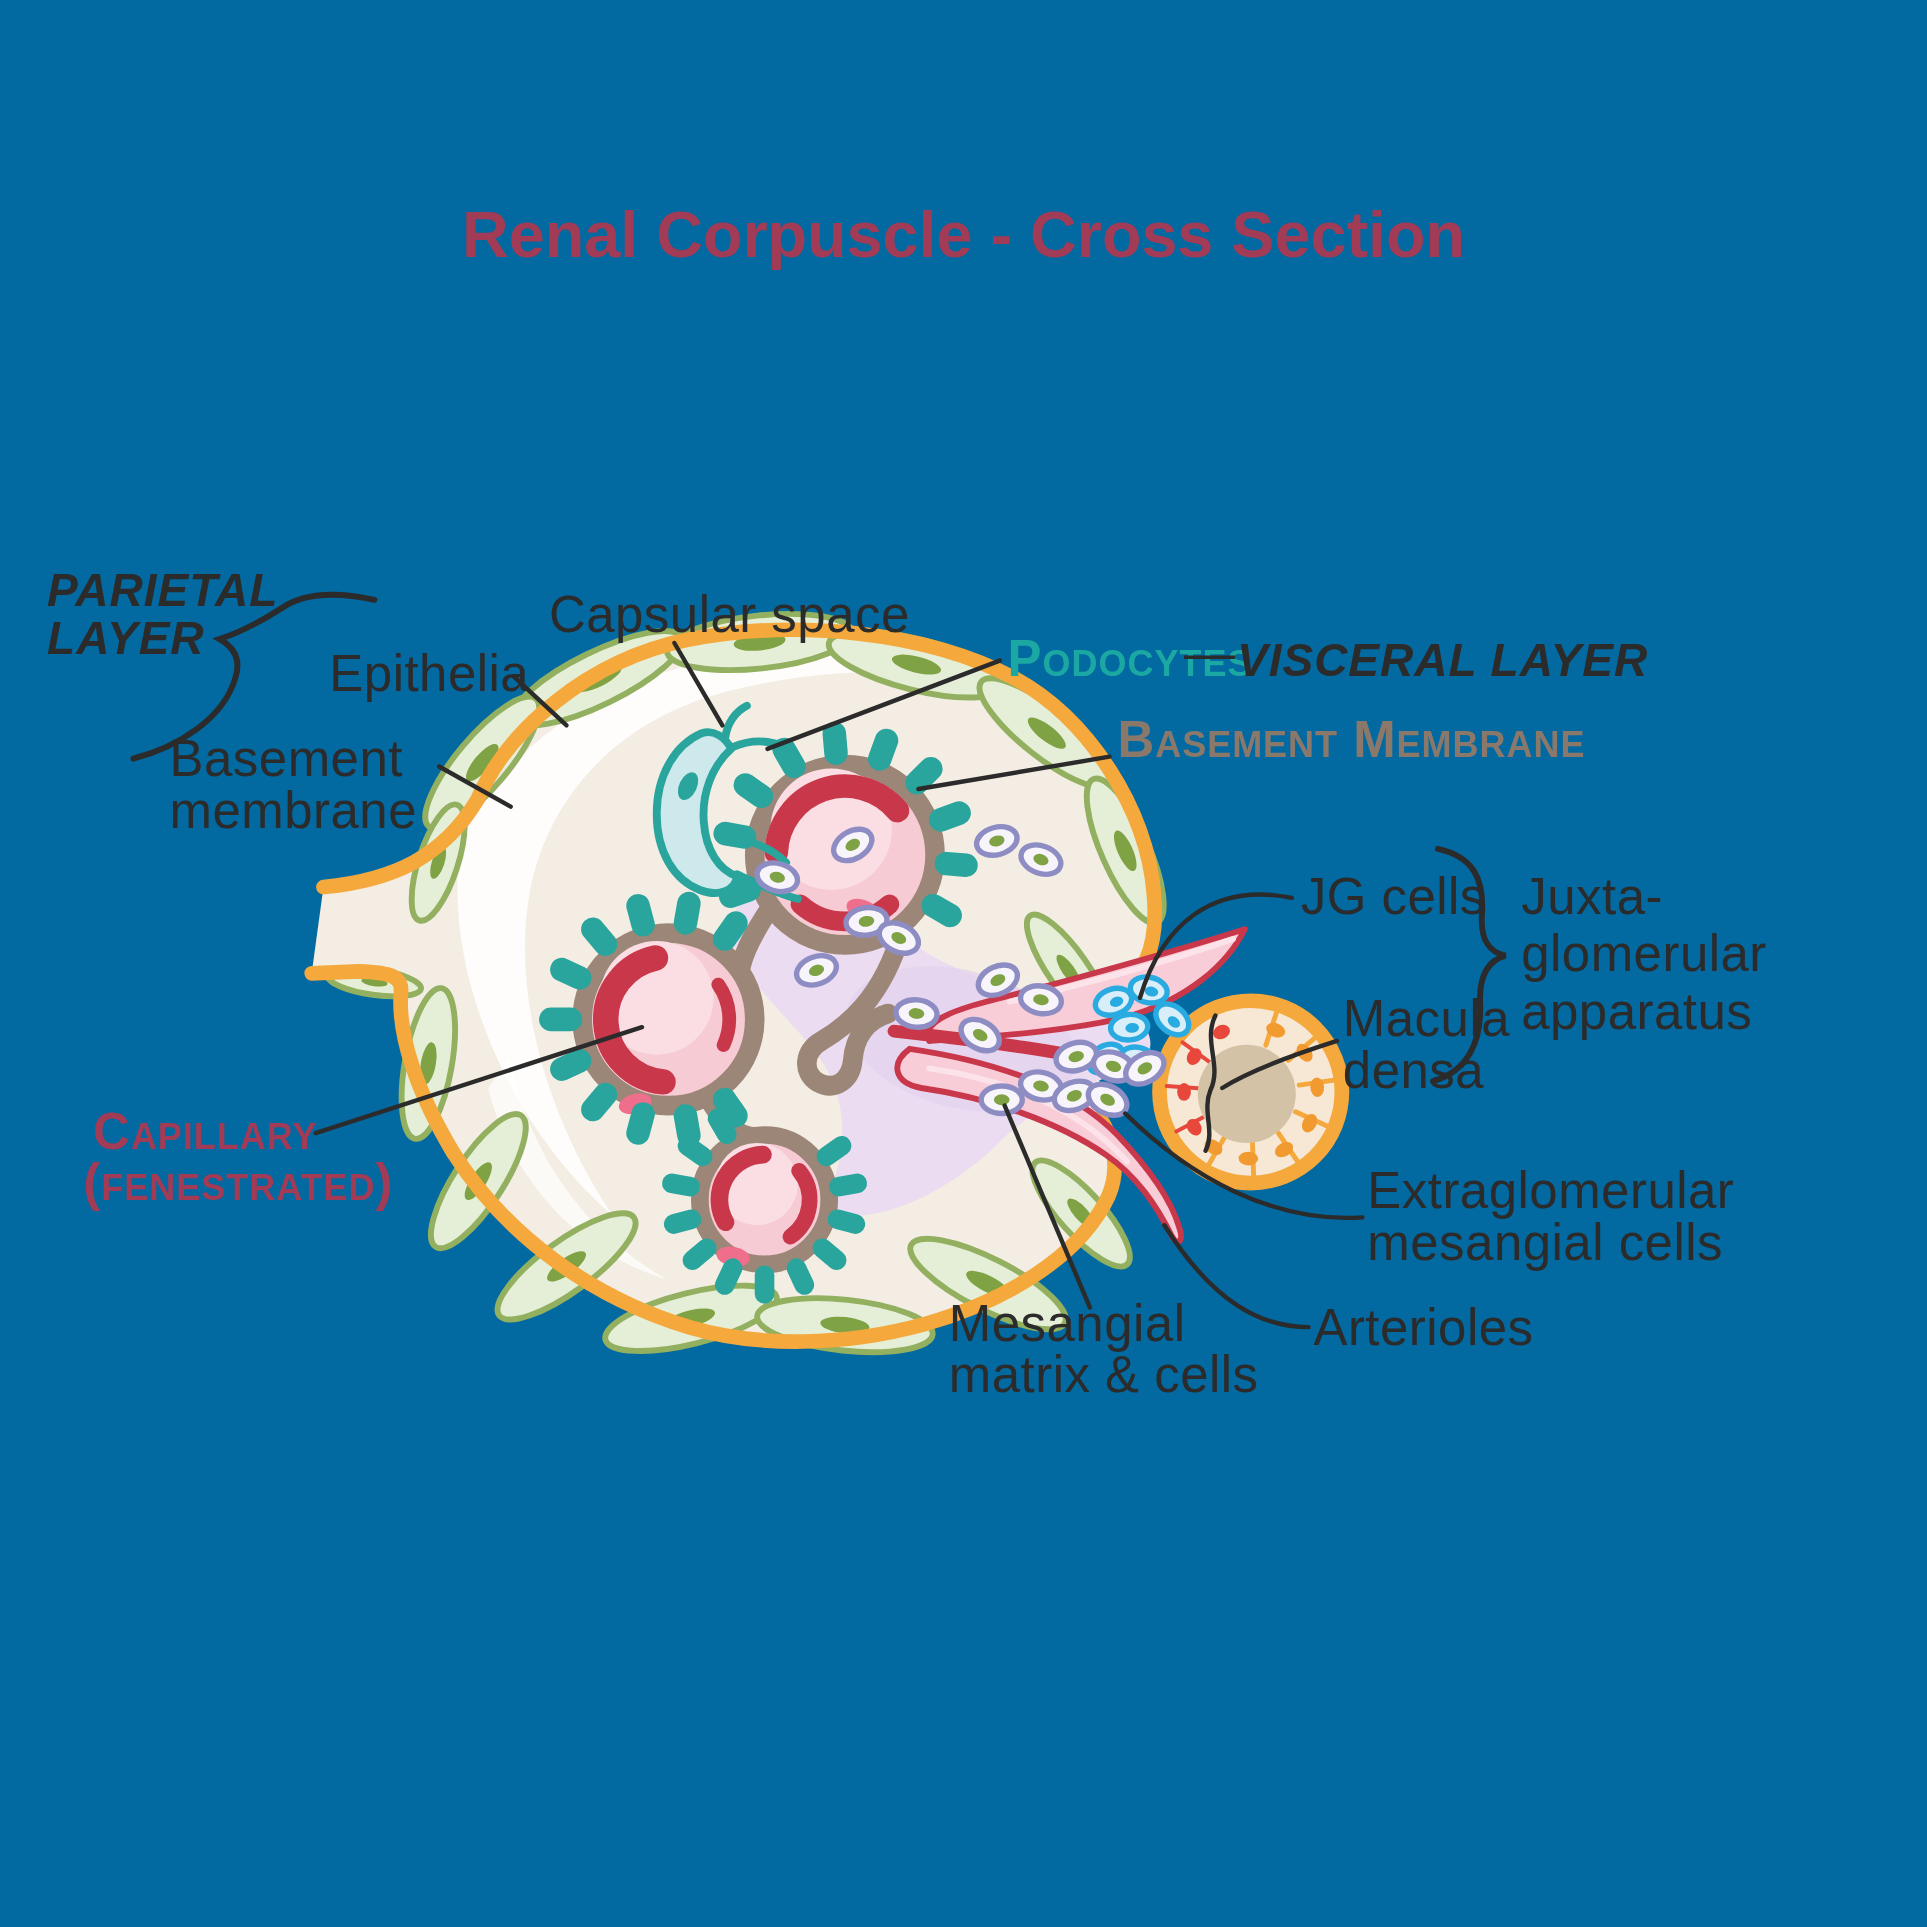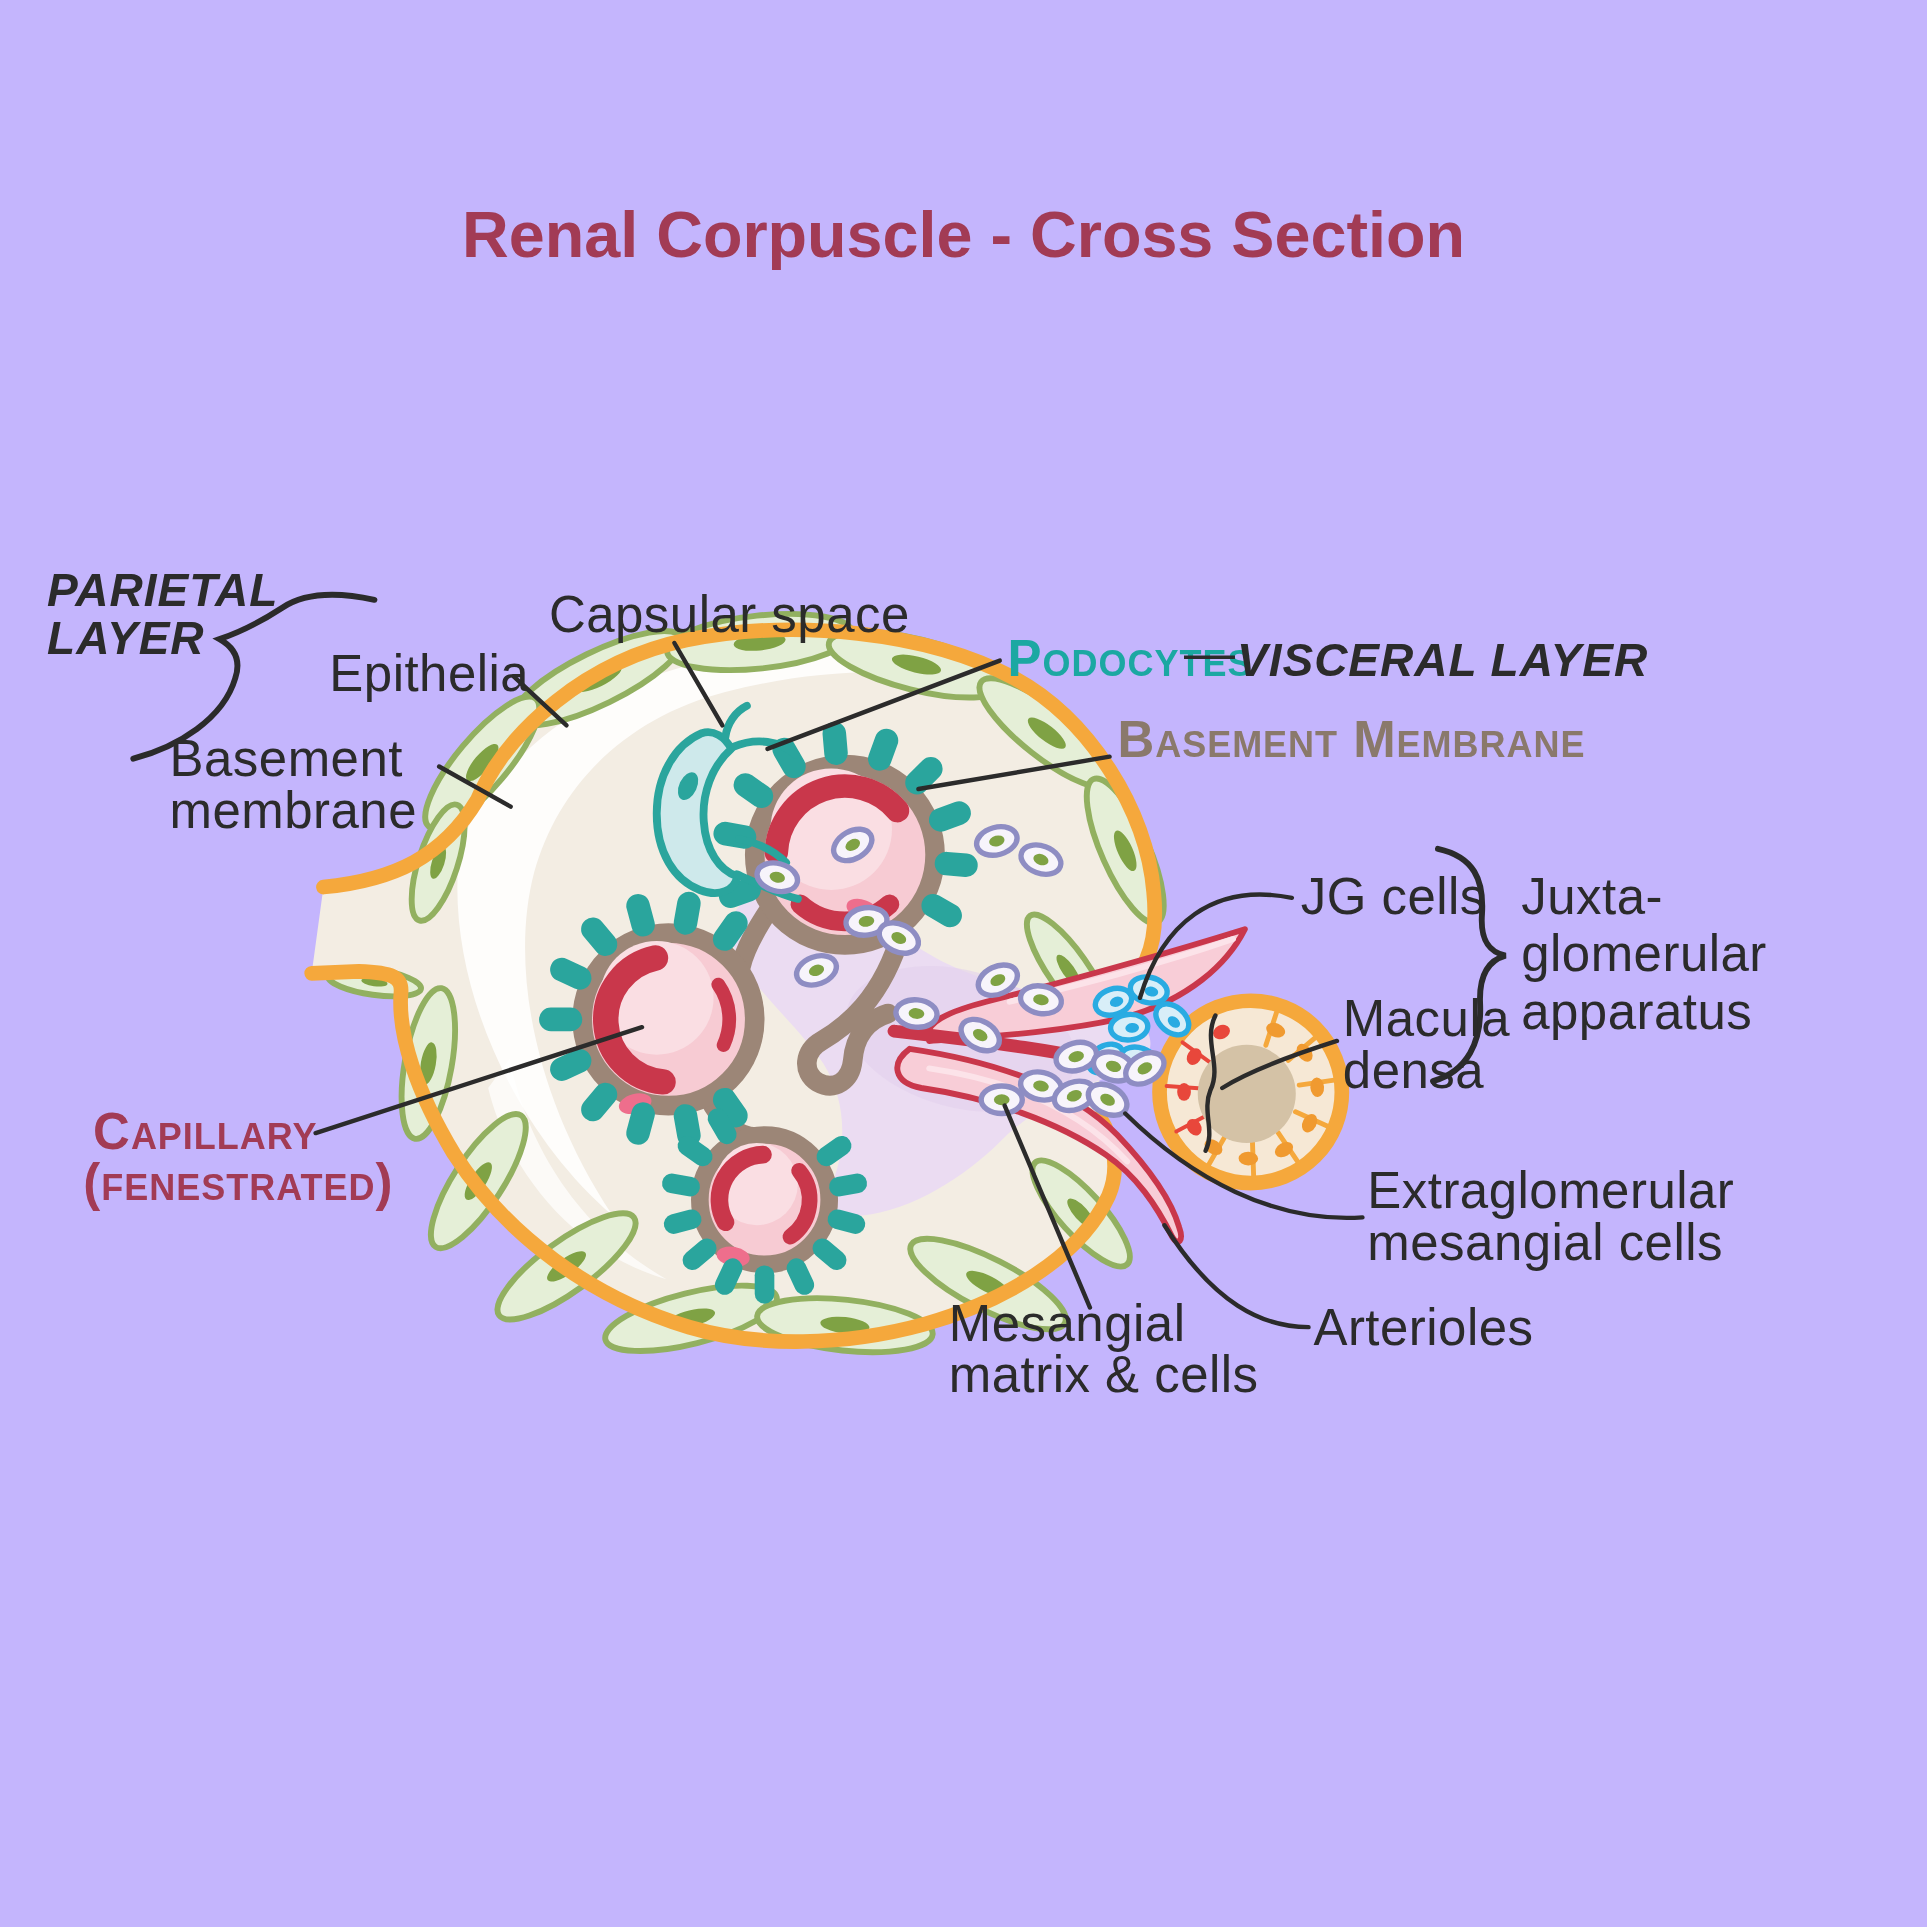--- a/index.html
+++ b/index.html
@@ -1,16 +1,16 @@
 <!DOCTYPE html>
 <html><head>
 <meta charset="utf-8">
 <style>
   html,body{margin:0;padding:0;background:#fff;}
-  .canvas{position:relative;width:1928px;height:1928px;background:#c4b5fd;overflow:hidden;}
+  .canvas{position:relative;width:1928px;height:1928px;background:#0369a1;overflow:hidden;}
   svg{display:block;}
   text{font-family:"Liberation Sans",sans-serif;}
   .title{font-size:66px;font-weight:700;}
   .lbl{font-size:52px;fill:#2b2b2b;letter-spacing:.5px;}
   .sc{font-variant:small-caps;font-weight:600;font-size:52px;letter-spacing:1px;}
   .it{font-style:italic;font-weight:600;font-size:47px;letter-spacing:1px;}
   .leader{fill:none;stroke:#2b2b2b;stroke-width:4.5;stroke-linecap:round;}
   .brace{fill:none;stroke:#2b2b2b;stroke-width:6;stroke-linecap:round;}
   .capsule-stroke{fill:none;stroke:#F5A83C;stroke-width:15;stroke-linecap:round;}
   .neck{fill:none;stroke:#9C8677;stroke-width:20;stroke-linecap:round;}

